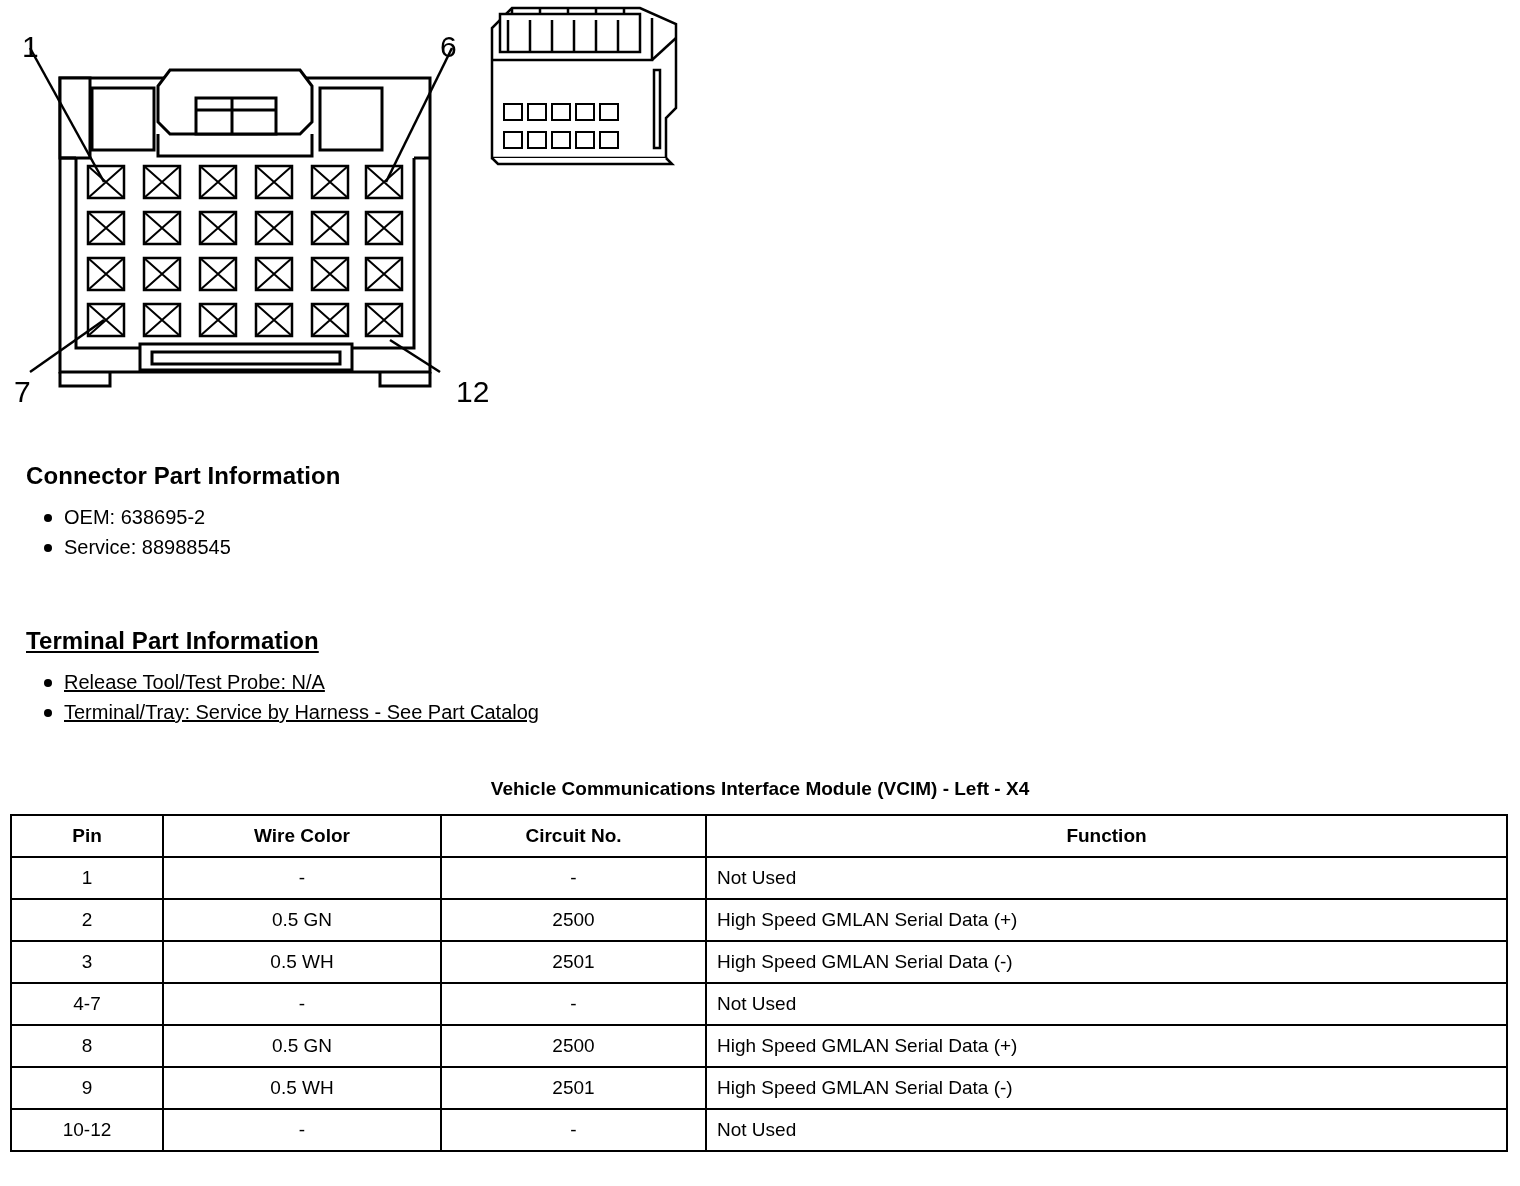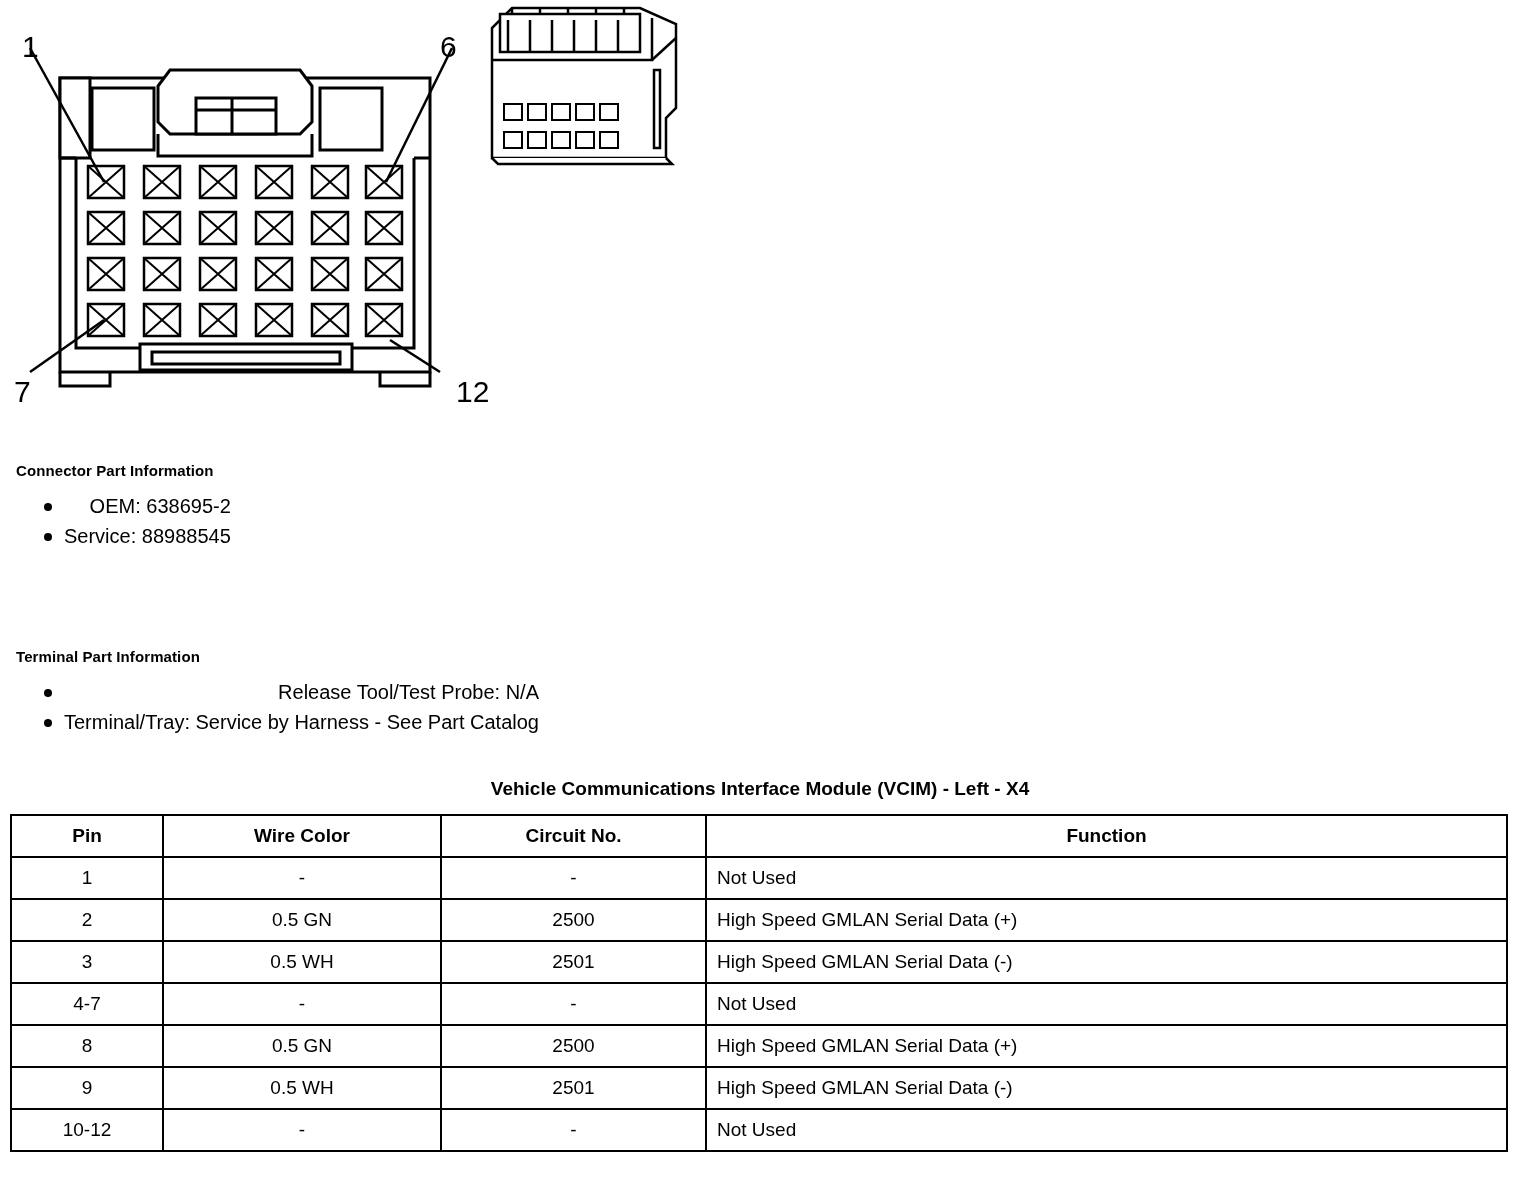--- a/index.html
+++ b/index.html
@@ -26,50 +26,49 @@
     position: absolute;
     left: 0;
     top: 0;
   }
 
   
   .section {
     padding: 0 0 0 14px;
   }
   .section-heading {
-    font-size: 15px;
+    font-size: 24px;
     font-weight: bold;
-    margin: 0 0 12px 2px;
+    margin: 0 0 12px 12px;
     letter-spacing: 0.1px;
   }
   ul.bullets {
     list-style: none;
     margin: 0 0 0 0;
     padding: 0;
-    text-align: right;
   }
   ul.bullets li {
     font-size: 20px;
     line-height: 30px;
     position: relative;
     padding-left: 50px;
   }
   ul.bullets li::before {
     content: "";
     position: absolute;
     left: 30px;
     top: 12px;
     width: 8px;
     height: 8px;
     border-radius: 50%;
     background: #000;
   }
 
   #connector-part-info { position: absolute; left: 0; top: 462px; }
-  #terminal-part-info  { position: absolute; left: 0; top: 648px; }
+  #terminal-part-info  { position: absolute; left: 0; top: 627px; text-decoration: underline; }
 
   
   #table-block {
     position: absolute;
     left: 0;
     top: 778px;
     width: 1520px;
   }
   #table-title {
     text-align: center;

